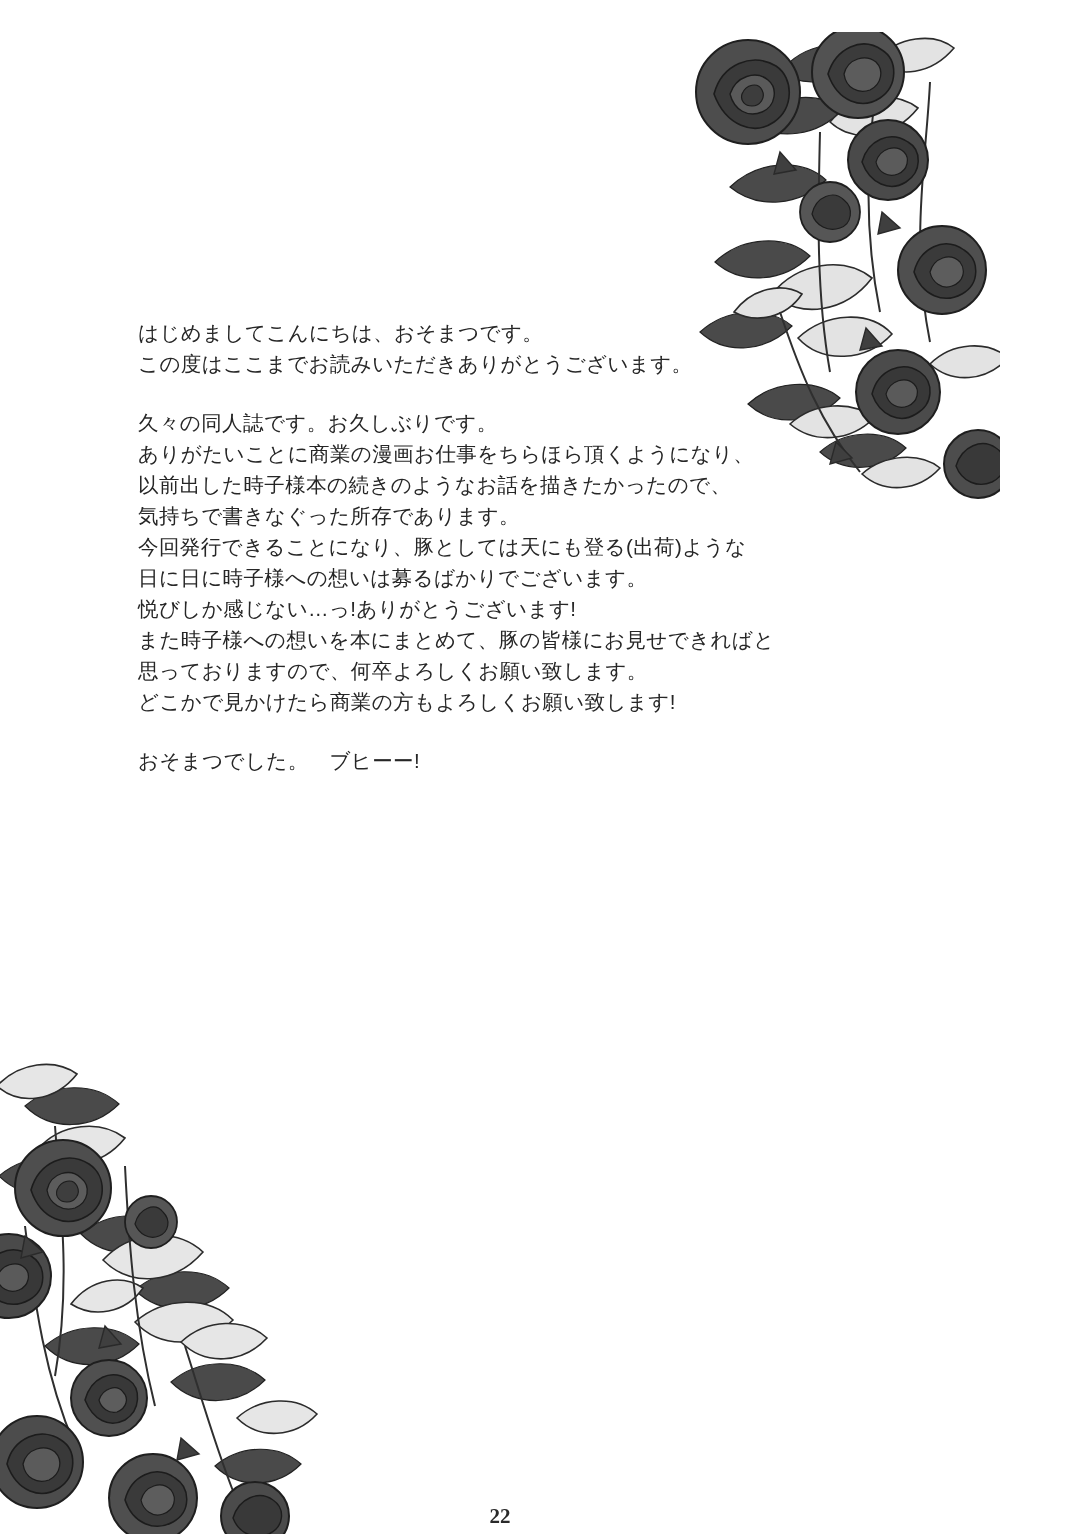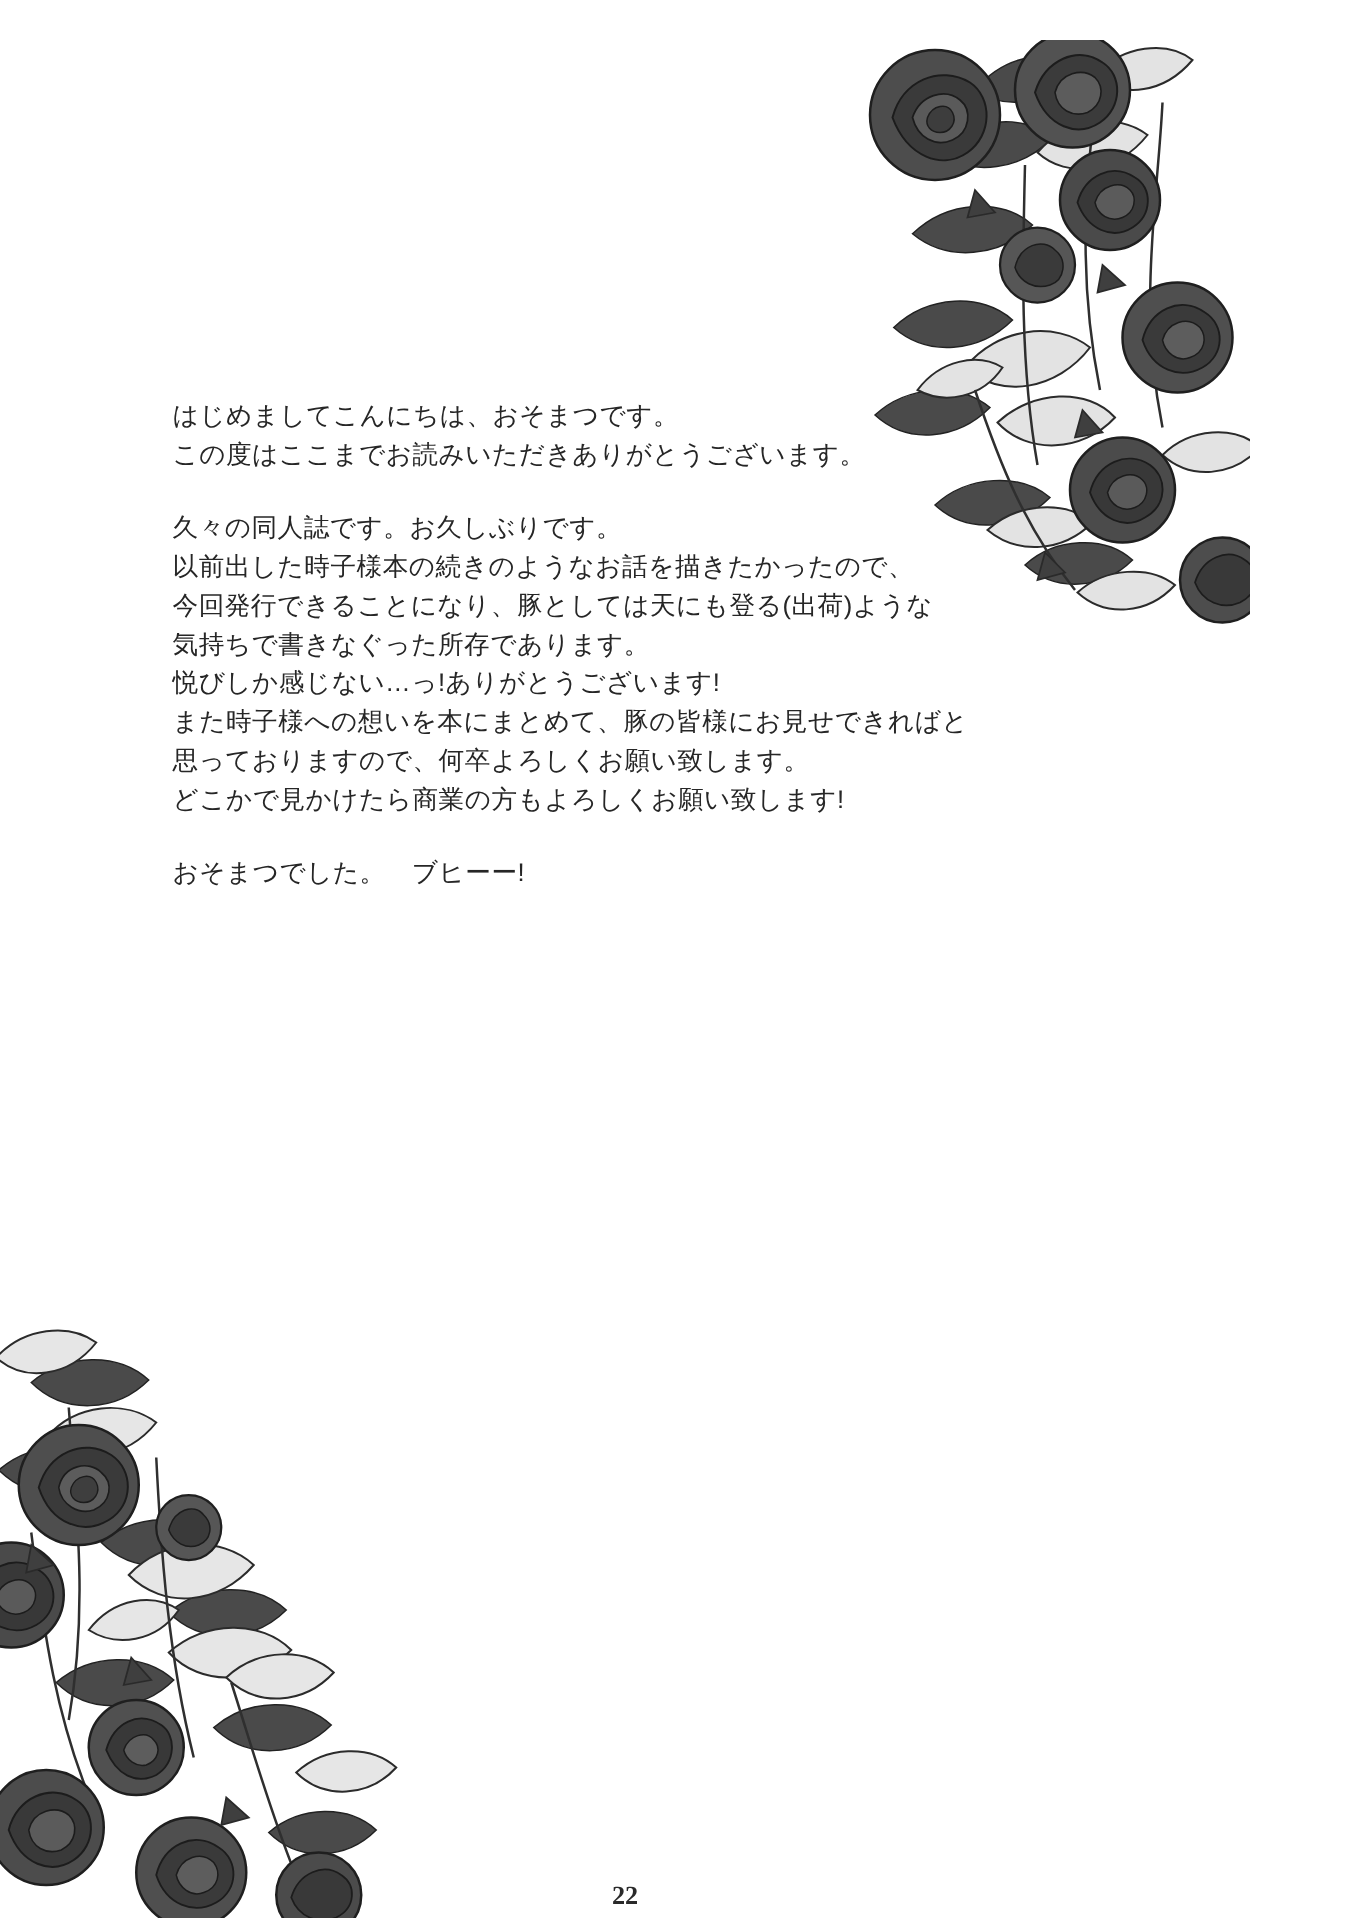--- a/index.html
+++ b/index.html
@@ -261,23 +261,25 @@
 
   <div id="afterword">
 
     <div class="para">
       <div class="line">はじめましてこんにちは、おそまつです。</div>
       <div class="line">この度はここまでお読みいただきありがとうございます。</div>
     </div>
 
     <div class="para">
       <div class="line">久々の同人誌です。お久しぶりです。</div>
+      <div class="line">ありがたいことに商業の漫画お仕事をちらほら頂くようになり、</div>
       <div class="line">以前出した時子様本の続きのようなお話を描きたかったので、</div>
+      <div class="line">気持ちで書きなぐった所存であります。</div>
       <div class="line">今回発行できることになり、豚としては天にも登る(出荷)ような</div>
-      <div class="line">気持ちで書きなぐった所存であります。</div>
+      <div class="line">日に日に時子様への想いは募るばかりでございます。</div>
       <div class="line">悦びしか感じない…っ!ありがとうございます!</div>
       <div class="line">また時子様への想いを本にまとめて、豚の皆様にお見せできればと</div>
       <div class="line">思っておりますので、何卒よろしくお願い致します。</div>
       <div class="line">どこかで見かけたら商業の方もよろしくお願い致します!</div>
     </div>
 
     <div class="para">
       <div class="line">おそまつでした。　ブヒーー!</div>
     </div>
 

